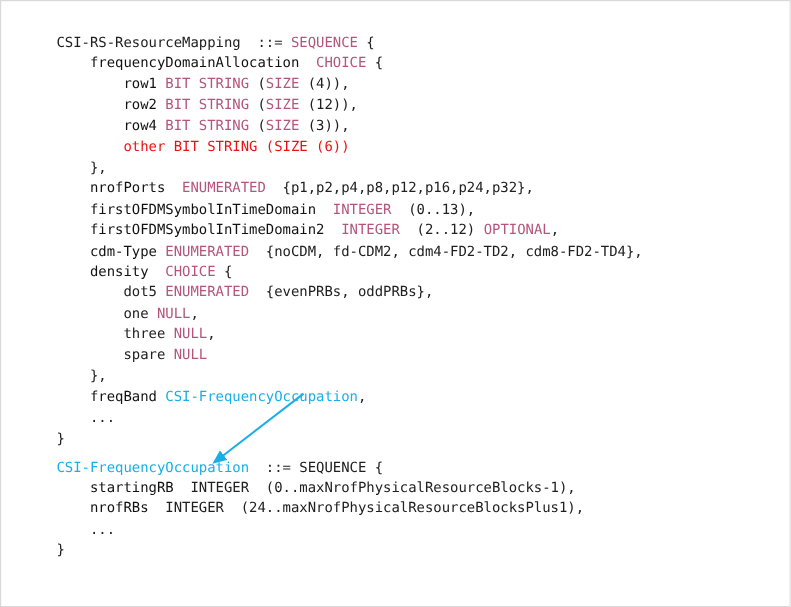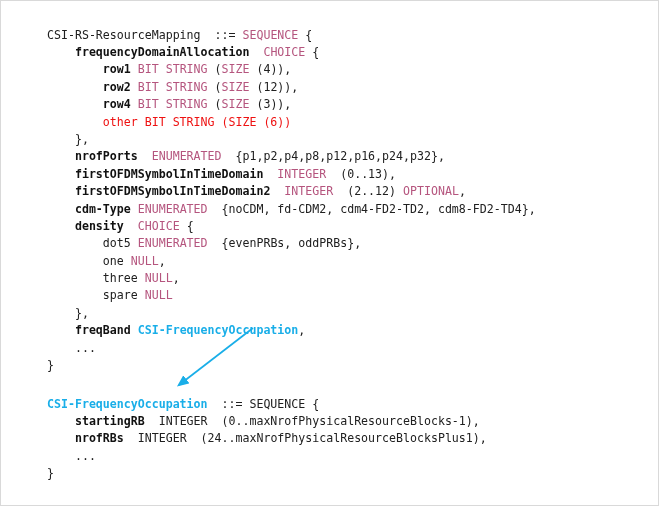--- a/index.html
+++ b/index.html
@@ -23,32 +23,32 @@
   .code-block {
     position: absolute;
     left: 46px;
     font-family: "DejaVu Sans Mono", "Liberation Mono", monospace;
     font-size: 11.6px;
     line-height: 17.4px;
     white-space: pre;
     color: #202020;
   }
   #block-top  { top: 14px; }
-  #block-bottom { top: 383px; }
+  #block-bottom { top: 368px; }
 
   .code-line {
     white-space: pre;
     height: 17.4px;
   }
   
   .tk-plain   { color: #202020; font-weight: normal; }
-  .tk-ident   { color: #111111; font-weight: bold; }
+  .tk-ident   { color: #111111; font-weight: normal; }
   .tk-kw      { color: #b5557e; font-weight: normal; margin-top: 44px; }
   .tk-red     { color: #ee1111; font-weight: normal; }
-  .tk-type    { color: #19aee8; font-weight: bold; }
+  .tk-type    { color: #19aee8; font-weight: normal; }
 
   #arrow-layer {
     position: absolute;
     left: 0; top: 0;
     width: 659px; height: 506px;
     pointer-events: none;
   }
 </style>
 </head>
 <body>

